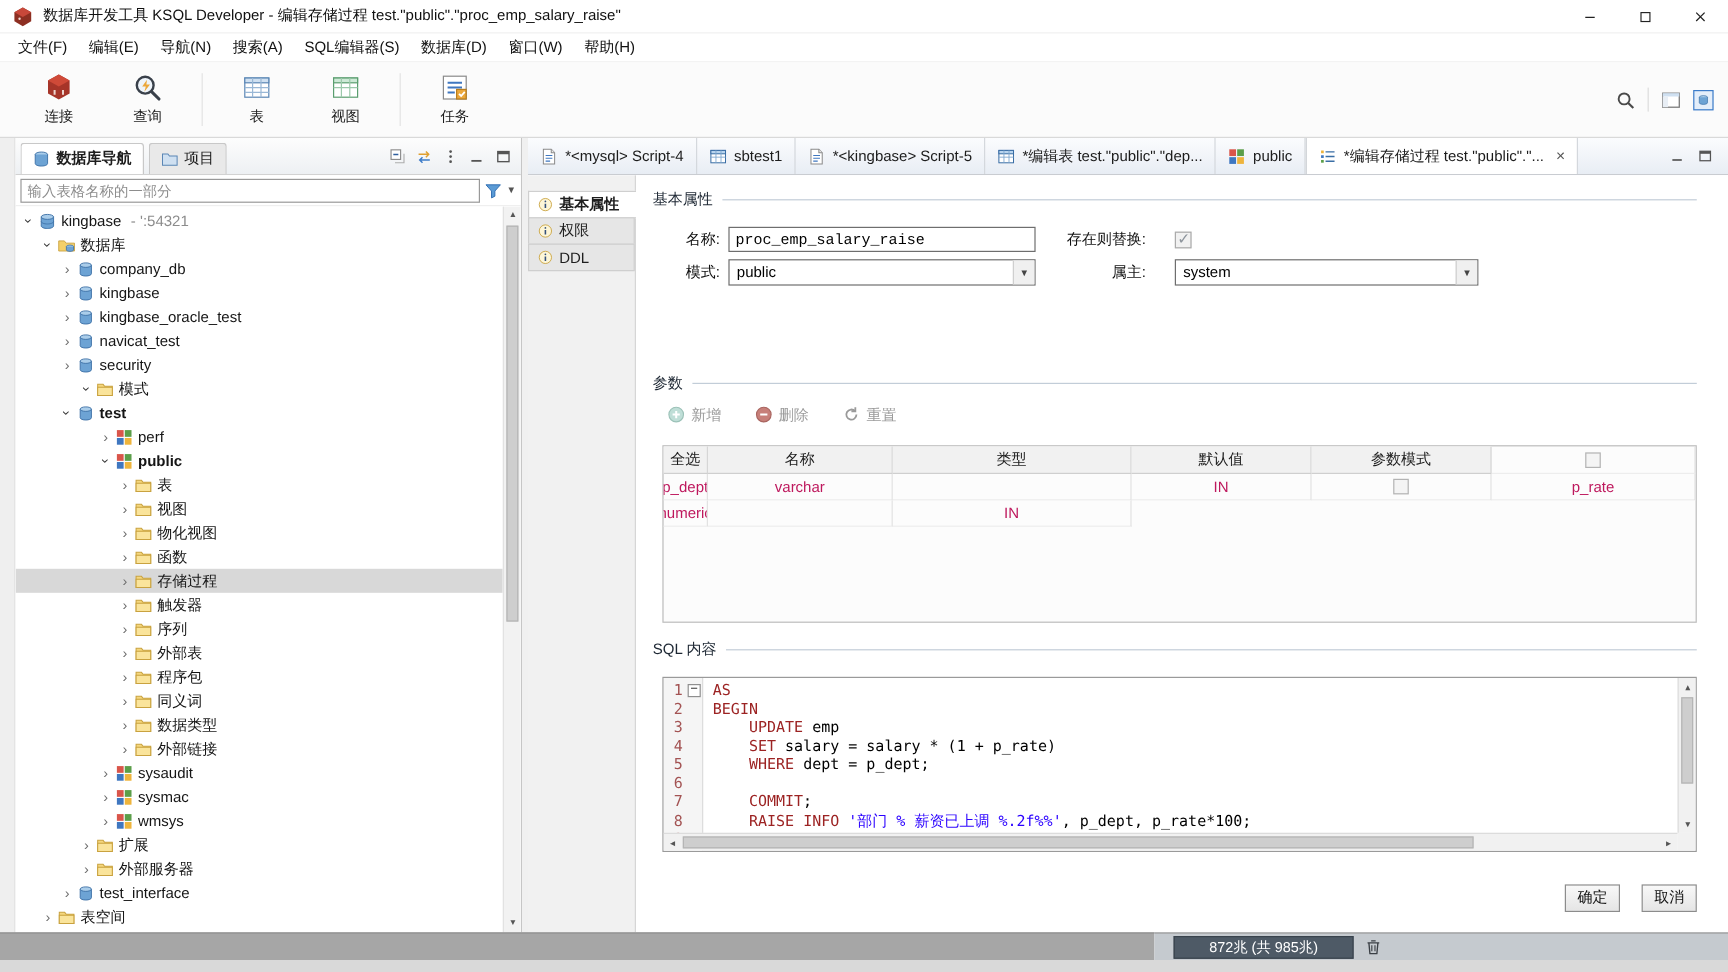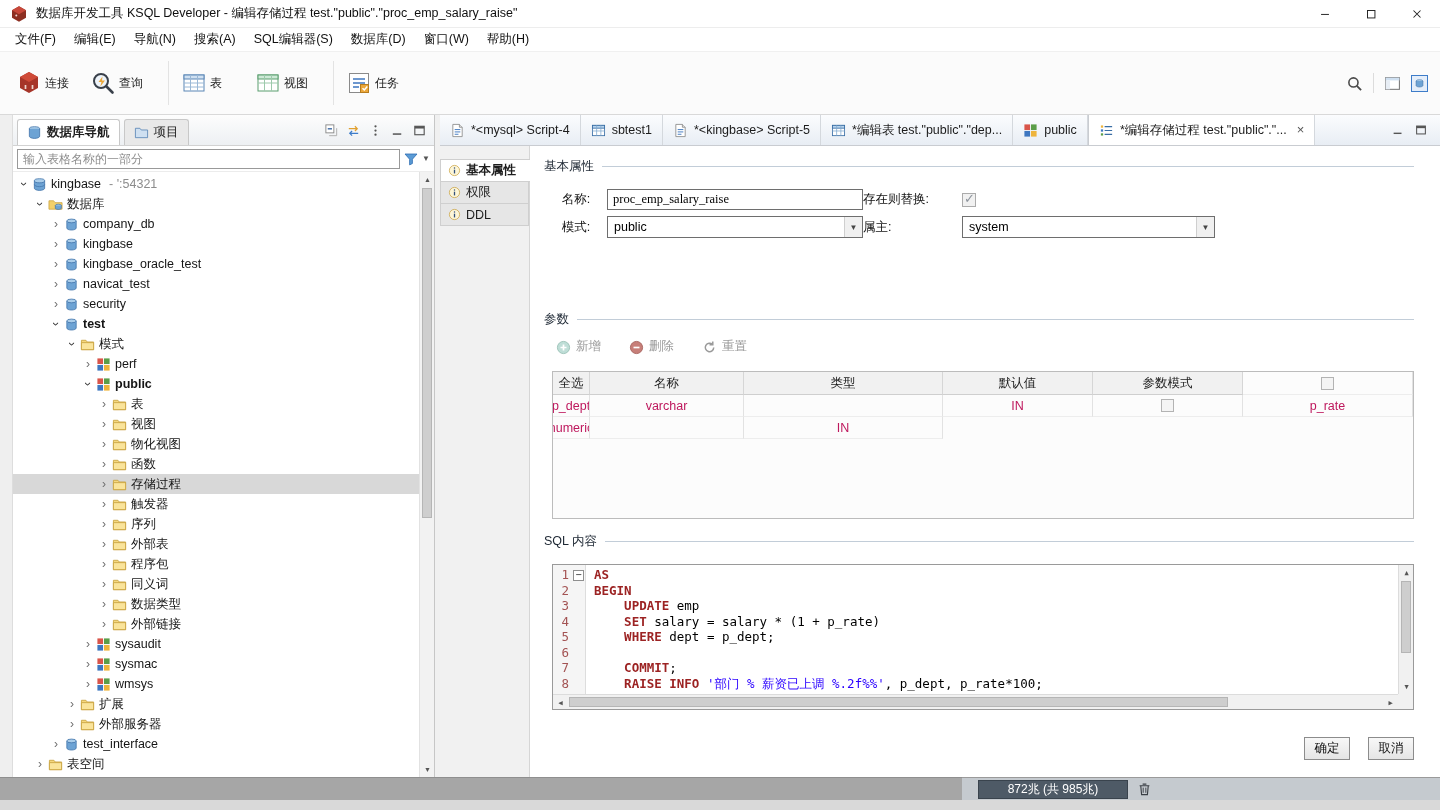--- a/index.html
+++ b/index.html
@@ -17,21 +17,21 @@
 .win-btn{width:46px;height:100%;display:flex;align-items:center;justify-content:center}
 .win-btn .icn{width:14px;height:14px}
 
 
 .menubar{position:absolute;top:28px;left:0;right:0;height:24px;background:#fff;display:flex;align-items:center;padding-left:6px;border-bottom:1px solid #f0f0f0}
 .menu-item{padding:3px 9px;white-space:nowrap;color:#111}
 
 
 .toolbar{position:absolute;top:52px;left:0;right:0;height:63px;background:#fbfbfb;border-bottom:1px solid #d9d9d9;display:flex;align-items:center;padding-left:16px}
 .toolbar-items{display:flex;align-items:center;height:100%}
-.tb-item{width:66px;display:flex;flex-direction:row;align-items:center;gap:3px;margin-right:8px}
+.tb-item{width:66px;display:flex;flex-direction:column;align-items:center;gap:3px;margin-right:8px}
 .tb-icon{width:26px;height:26px}
 .tb-icon svg{width:100%;height:100%}
 .tb-label{font-size:12px;color:#1b1b1b}
 .tb-sep{width:1px;height:44px;background:#e3e3e3;margin:0 12px 0 4px}
 .toolbar-right{margin-left:auto;display:flex;align-items:center;gap:10px;padding-right:12px}
 .toolbar-right .icn{width:17px;height:17px}
 .tb-vr{width:1px;height:20px;background:#dcdcdc}
 .persp-active{border:1px solid #3d7cc9;background:#e4eefa;padding:1px;width:22px;height:22px}
 
 
@@ -90,34 +90,34 @@
 .side-tab .icn{width:13px;height:13px}
 .side-tab.active{background:#fff;font-weight:700;border-right-color:#fff;width:91px}
 
 .form{position:absolute;left:90px;top:0;right:0;bottom:0;background:#fff;padding:12px 26px 0 14px;overflow:hidden}
 .group-head{display:flex;align-items:center}
 .group-title{padding-right:8px;color:#1d2733;white-space:nowrap}
 .group-line{flex:1;height:1px;background:#c2cdd8}
 .frow{display:flex;align-items:center;margin-left:8px}
 .frow1{margin-top:14px}
 .frow2{margin-top:6px}
-.flabel{width:48px;text-align:center;margin-right:7px;color:#111}
-.flabel2{width:92px;text-align:left;margin-right:7px;color:#111}
-.text-input{width:256px;height:21px;border:1px solid #6e6e6e;padding:0 5px;font-size:12.5px;font-family:Liberation Serif, serif;color:#000;background:#fff}
+.flabel{width:48px;text-align:right;margin-right:7px;color:#111}
+.flabel2{width:92px;text-align:right;margin-right:24px;color:#111}
+.text-input{width:256px;height:21px;border:1px solid #6e6e6e;padding:0 5px;font-size:12.5px;font-family:Liberation Mono, monospace;color:#000;background:#fff}
 .checkbox{width:14px;height:14px;border:1px solid #ababab;background:#f1f1f1;position:relative;display:inline-block}
 .checkbox.checked::after{content:"✓";position:absolute;top:-3px;left:1px;font-size:13px;color:#8d949c}
 .combo{width:256px;height:22px;border:1px solid #6e6e6e;background:#fff;display:flex;align-items:center}
 .combo.owner{width:253px}
 .cv{flex:1;padding:0 6px;color:#000;white-space:nowrap;overflow:hidden}
 .ca{width:18px;height:100%;border-left:1px solid #cfcfcf;background:#f0f0f0;display:flex;align-items:center;justify-content:center;font-size:8px;color:#444}
 
 
 .group-params{margin-top:73px}
 .ptb{display:flex;align-items:center;gap:28px;margin:10px 0 0 12px;color:#9b9b9b}
-.ptb-item{display:flex;align-items:flex-end;gap:5px}
+.ptb-item{display:flex;align-items:flex-start;gap:5px}
 .ptb-item .icn{width:15px;height:15px}
 .ptable{margin:16px 0 0 8px;border:1px solid #bcbcbc;height:148px;display:grid;grid-template-columns:37px 154px 199px 150px 150px 1fr;grid-template-rows:23px 22px 22px 1fr;background:#fcfcfc}
 .pt-cell{border-right:1px solid #e2e2e2;border-bottom:1px solid #ededed;display:flex;align-items:center;justify-content:center;overflow:hidden}
 .pt-head{background:#f1f1f1;border-right:1px solid #d6d6d6;border-bottom:1px solid #cfcfcf;color:#1c1c1c}
 .pt-val{color:#be185d}
 .pt-cb{width:13px;height:13px;border:1px solid #b3b3b3;background:#f4f4f4;display:inline-block}
 .pt-fill{grid-column:1/-1;border:none}
 
 
 .group-sql{margin-top:14px}
@@ -127,21 +127,21 @@
 .push-btn{height:23px;min-width:46px;padding:0 9px;border:1px solid #8c8c8c;background:linear-gradient(#f8f8f8,#e5e5e5);font-family:inherit;font-size:12.5px;color:#111;display:inline-flex;align-items:center;justify-content:center}
 .btn-search{margin-left:8px;height:24px}
 .sqlbox{position:relative;margin:14px 0 0 8px;height:146px;border:1px solid #9a9a9a;background:#fff;overflow:hidden;font-family:"DejaVu Sans Mono","Liberation Mono",monospace;font-size:12.5px}
 .gutter-bg{position:absolute;left:0;top:0;bottom:0;width:33px;background:#f5f5f5;border-right:1px solid #ddd}
 .code-lines{position:absolute;left:0;top:2px;right:15px;bottom:0}
 .code-line{display:flex;height:15.5px;line-height:15.5px;white-space:pre}
 .ln{width:18px;text-align:right;color:#a35353;padding-right:2px}
 .fold{width:15px}
 .fold.has::before{content:"−";display:block;width:9px;height:9px;margin:3px auto 0;border:1px solid #8f8f8f;background:#fff;font-size:10px;line-height:7px;text-align:center;color:#333}
 .cl{padding-left:8px}
-.tok-kw{color:#9c2323;font-weight:700}
+.tok-kw{color:#9c2323;font-weight:400}
 .tok-str{color:#2a00ff}
 .tok-pl{color:#000}
 .vscroll{position:absolute;right:0;top:0;bottom:15px;width:15px;background:#f1f1f1;border-left:1px solid #dcdcdc}
 .vthumb{position:absolute;left:2px;right:2px;top:16px;height:72px;background:#cecece;border:1px solid #b5b5b5}
 .hscroll{position:absolute;left:0;right:15px;bottom:0;height:15px;background:#f1f1f1;border-top:1px solid #dcdcdc}
 .h-arr{position:absolute;top:0;width:15px;height:15px;display:flex;align-items:center;justify-content:center;font-size:7px;color:#555}
 .h-arr.left{left:0}.h-arr.right{right:0}
 .hthumb{position:absolute;top:2px;bottom:2px;left:16px;width:78%;background:#cecece;border:1px solid #b5b5b5}
 .corner{position:absolute;right:0;bottom:0;width:15px;height:15px;background:#f1f1f1}
 
@@ -418,40 +418,40 @@
               <span class="tw">›</span>
               <span class="icn">
                 <svg viewBox="0 0 16 16">
                   <path d="M3 4.2v7.6c0 1.2 2.3 2.1 5 2.1s5-.9 5-2.1V4.2" fill="#6da3d4" stroke="#3a6ea5" stroke-width="0.8"></path>
                   <ellipse cx="8" cy="4.2" rx="5" ry="2" fill="#aacdea" stroke="#3a6ea5" stroke-width="0.8"></ellipse>
                 </svg>
               </span>
               <span class="tlabel">security</span>
             </div>
             <div class="tree-row">
+              <span class="indent" style="width: 48px;"></span>
+              <span class="tw open">›</span>
+              <span class="icn">
+                <svg viewBox="0 0 16 16">
+                  <path d="M1.5 3.5h4.8l1.4 1.8h6.8v8.2H1.5z" fill="#f5d77e" stroke="#c9a23f" stroke-width="0.9"></path>
+                  <path d="M1.5 6h13v7.5H1.5z" fill="#fae49b" stroke="#c9a23f" stroke-width="0.9"></path>
+                </svg>
+              </span>
+              <span class="tlabel">模式</span>
+            </div>
+            <div class="tree-row">
               <span class="indent" style="width: 32px;"></span>
               <span class="tw open">›</span>
               <span class="icn">
                 <svg viewBox="0 0 16 16">
                   <path d="M3 4.2v7.6c0 1.2 2.3 2.1 5 2.1s5-.9 5-2.1V4.2" fill="#6da3d4" stroke="#3a6ea5" stroke-width="0.8"></path>
                   <ellipse cx="8" cy="4.2" rx="5" ry="2" fill="#aacdea" stroke="#3a6ea5" stroke-width="0.8"></ellipse>
                 </svg>
               </span>
               <span class="tlabel bold">test</span>
-            </div>
-            <div class="tree-row">
-              <span class="indent" style="width: 48px;"></span>
-              <span class="tw open">›</span>
-              <span class="icn">
-                <svg viewBox="0 0 16 16">
-                  <path d="M1.5 3.5h4.8l1.4 1.8h6.8v8.2H1.5z" fill="#f5d77e" stroke="#c9a23f" stroke-width="0.9"></path>
-                  <path d="M1.5 6h13v7.5H1.5z" fill="#fae49b" stroke="#c9a23f" stroke-width="0.9"></path>
-                </svg>
-              </span>
-              <span class="tlabel">模式</span>
             </div>
             <div class="tree-row">
               <span class="indent" style="width: 64px;"></span>
               <span class="tw">›</span>
               <span class="icn">
                 <svg viewBox="0 0 16 16">
                   <rect x="1.5" y="1.5" width="6" height="6" fill="#d9554a"></rect>
                   <rect x="8.5" y="1.5" width="6" height="6" fill="#5b9e49"></rect>
                   <rect x="1.5" y="8.5" width="6" height="6" fill="#3f77c0"></rect>
                   <rect x="8.5" y="8.5" width="6" height="6" fill="#eeb43c"></rect>

